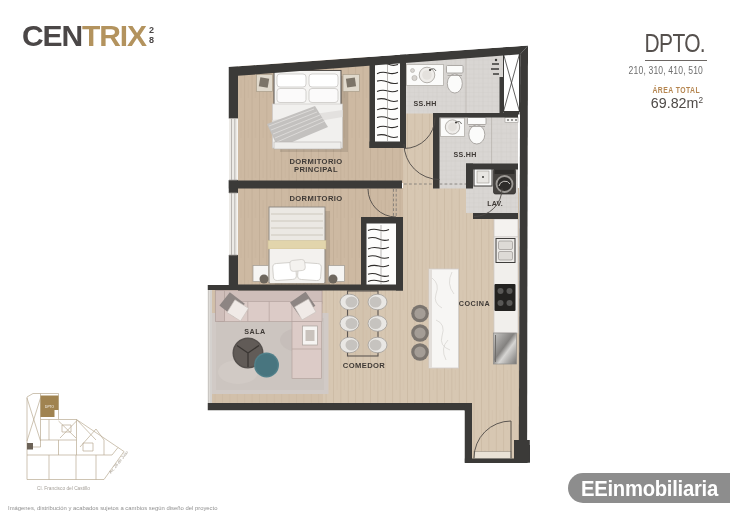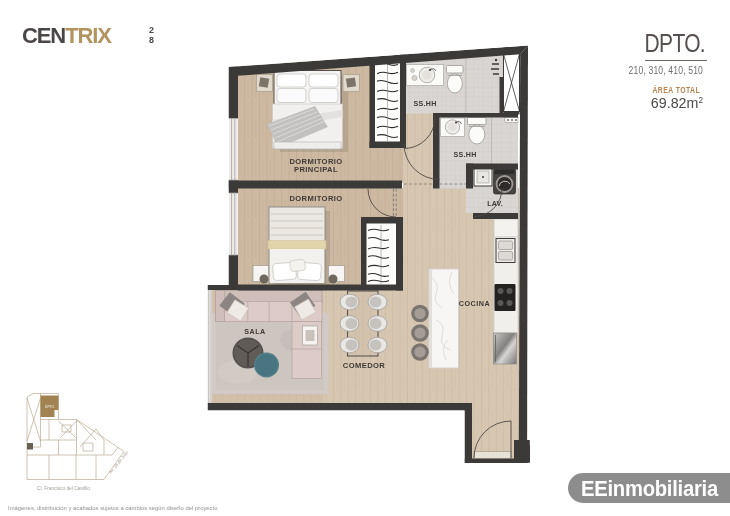--- a/index.html
+++ b/index.html
@@ -3,21 +3,21 @@
 <meta charset="utf-8">
 <style>
   html,body{margin:0;padding:0;}
   body{width:730px;height:516px;background:#ffffff;overflow:hidden;position:relative;
        font-family:"Liberation Sans", sans-serif;}
   .abs{position:absolute;}
 </style>
 </head>
 <body>
 
-<div class="abs" style="left:22px;top:21px;font-weight:bold;font-size:22px;letter-spacing:-1.1px;line-height:30px;white-space:nowrap;"><span style="color:#4b4747;">CEN</span><span style="color:#b3935e;">TRIX</span></div>
+<div class="abs" style="left:22px;top:21px;font-weight:bold;font-size:30px;letter-spacing:-1.1px;line-height:30px;white-space:nowrap;"><span style="color:#4b4747;">CEN</span><span style="color:#b3935e;">TRIX</span></div>
 
 <div class="abs" style="left:149px;top:26px;font-weight:bold;font-size:9px;line-height:9.5px;color:#4b4747;">2<br>8</div>
 
 <div class="abs" style="right:25px;top:29px;width:200px;text-align:right;font-size:25px;letter-spacing:-0.8px;color:#55504d;transform:scaleX(0.84);transform-origin:100% 50%;">DPTO.</div>
 
 <div class="abs" style="left:645px;top:60px;width:62px;height:1px;background:#6b6663;"></div>
 
 <div class="abs" style="right:27px;top:64px;width:200px;text-align:right;font-size:11px;letter-spacing:0.2px;color:#6e6e6e;transform:scaleX(0.78);transform-origin:100% 50%;">210, 310, 410, 510</div>
 
 <div class="abs" style="right:30px;top:84px;width:200px;text-align:right;font-size:9.5px;font-weight:bold;letter-spacing:0.6px;color:#b5854f;transform:scaleX(0.72);transform-origin:100% 50%;">ÁREA TOTAL</div>

